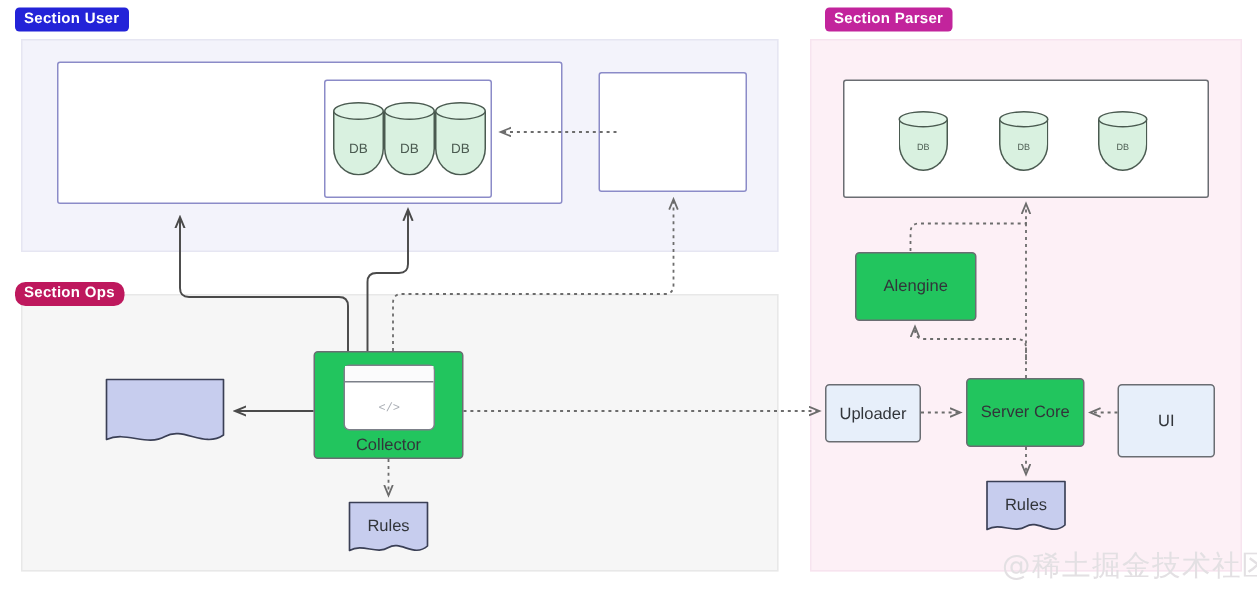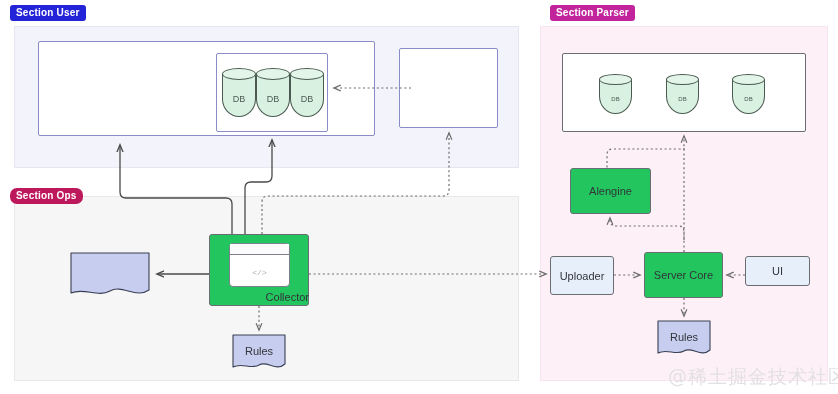--- a/index.html
+++ b/index.html
@@ -219,21 +219,21 @@
     <svg width="80" height="47" viewBox="0 0 80 47">
       <path d="M1,1 H79 V38 C66,47 52,32 40,39 C28,46 14,35 1,41 Z" fill="#c7cdee" stroke="#3a3f55" stroke-width="1.1" stroke-linejoin="round"></path>
     </svg>
   </div>
 
   <div class="node node-rect" style="left:209px;top:234px;width:100px;height:72px;"></div>
   <div class="collector-win" style="left:229px;top:243px;width:61px;height:44px;">
     <div class="collector-bar" style="width:59px;height:11px;"></div>
     <span class="collector-code" style="top:24px;">&lt;/&gt;</span>
   </div>
-  <span class="collector-caption" style="left:209px;top:291px;width:100px;text-align:right;">Collector</span>
+  <span class="collector-caption" style="left:209px;top:291px;width:100px;">Collector</span>
 
   <div class="doc" style="left:232px;top:334px;width:54px;height:38px;">
     <svg width="54" height="38" viewBox="0 0 54 38">
       <path d="M1,1 H53 V30 C44,38 35,26 27,31 C19,36 10,28 1,33 Z" fill="#c7cdee" stroke="#3a3f55" stroke-width="1.1" stroke-linejoin="round"></path>
     </svg>
     <div class="doc-text" style="top:11px;">Rules</div>
   </div>
 
   <div class="inner-box" style="left:562px;top:53px;width:244px;height:79px;border:1px solid #6a6d72;border-radius:2px;"></div>
 
@@ -252,21 +252,21 @@
     <div class="cyl-top" style="width:33px;height:11px;"></div>
     <span class="cyl-label" style="top:22px;font-size:6px;">DB</span>
   </div>
 
   <div class="node node-rect" style="left:570px;top:168px;width:81px;height:46px;">Alengine</div>
 
   <div class="node node-rect" style="left:644px;top:252px;width:79px;height:46px;">Server Core</div>
 
   <div class="node node-blue" style="left:550px;top:256px;width:64px;height:39px;">Uploader</div>
 
-  <div class="node node-blue" style="left:745px;top:256px;width:65px;height:30px;">UI</div>
+  <div class="node node-blue" style="left:745px;top:256px;width:65px;height:49px;">UI</div>
 
   <div class="doc" style="left:657px;top:320px;width:54px;height:38px;">
     <svg width="54" height="38" viewBox="0 0 54 38">
       <path d="M1,1 H53 V30 C44,38 35,26 27,31 C19,36 10,28 1,33 Z" fill="#c7cdee" stroke="#3a3f55" stroke-width="1.1" stroke-linejoin="round"></path>
     </svg>
     <div class="doc-text" style="top:11px;">Rules</div>
   </div>
 
   <svg id="wires" viewBox="0 0 838 394">
     <defs>

